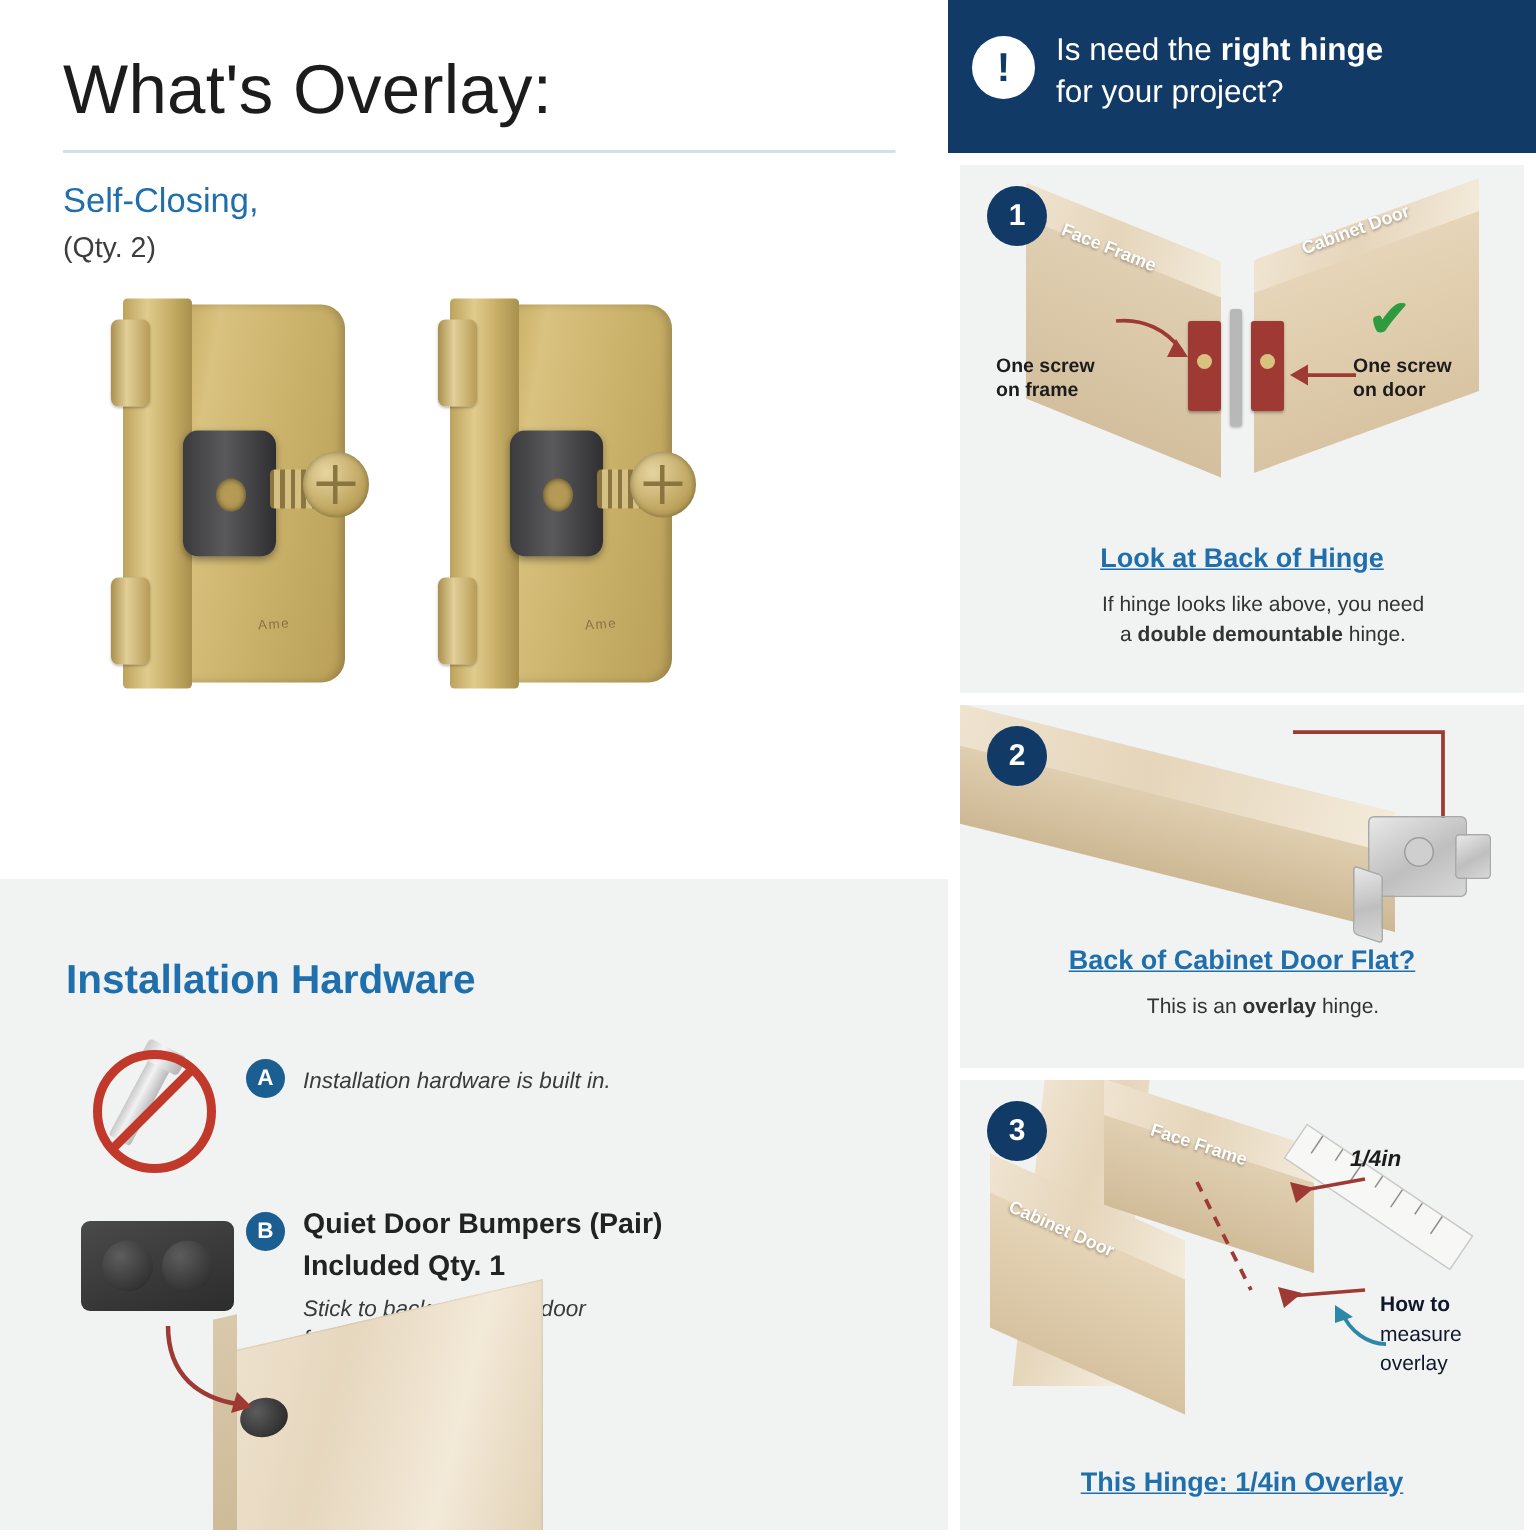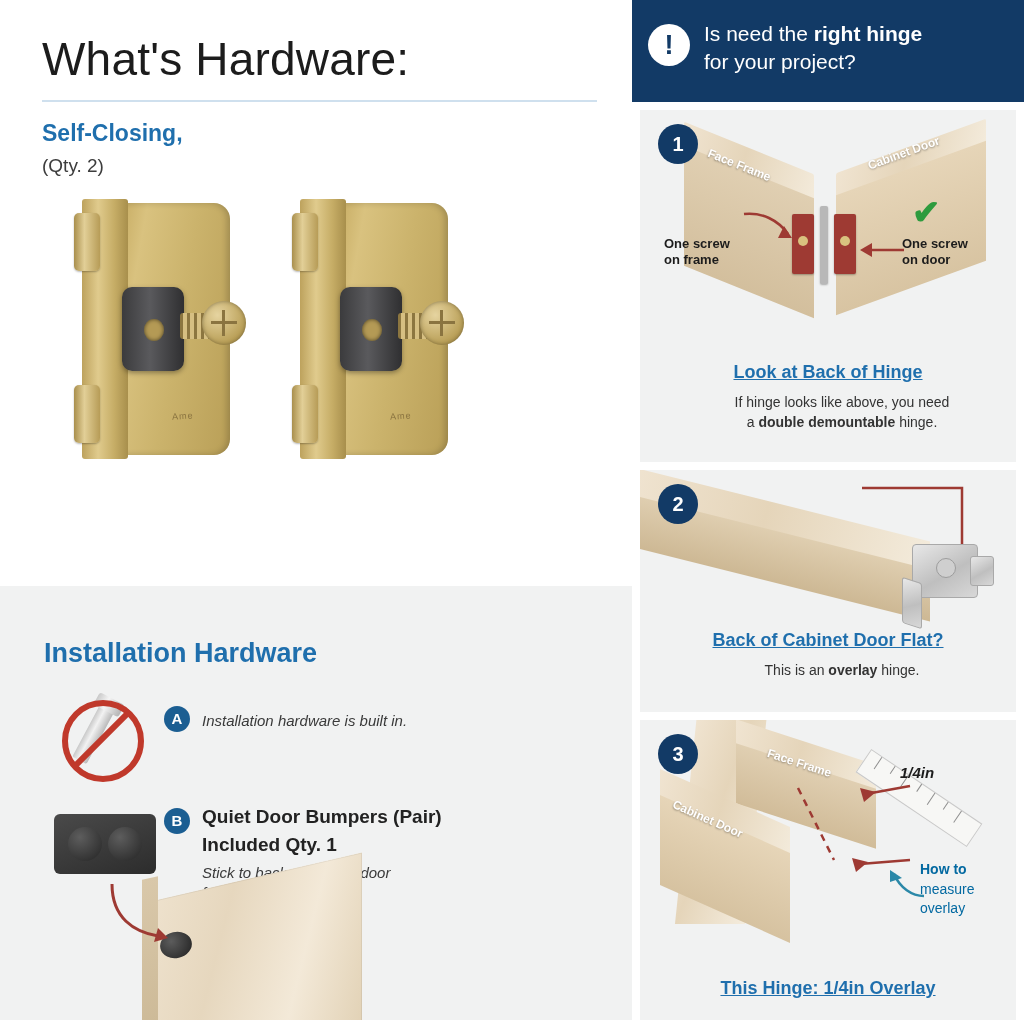--- a/index.html
+++ b/index.html
@@ -14,21 +14,21 @@
 
   
   .left{position:absolute;left:0;top:0;width:632px;height:1024px;background:#ffffff;}
   .left-pad{padding:26px 34px 0 42px;}
   .title{
     font-size:46px;font-weight:400;color:#1c1c1c;letter-spacing:.2px;
     margin:6px 0 14px 0;
   }
   .rule{height:2px;background:#cfe0ee;margin:6px 0 16px 0;width:555px;}
   .subtitle{
-    font-size:23px;font-weight:bold;color:#1f6fad;line-height:1.35;
+    font-size:23px;font-weight:normal;color:#1f6fad;line-height:1.35;
     margin:0 0 2px 0;
   }
   .qty{font-size:19px;color:#3d3d3d;margin-top:6px;}
 
   
   .hinges{position:relative;margin-top:22px;height:290px;}
   .hinge{position:absolute;top:0;width:190px;height:260px;}
   .hinge.h1{left:10px;}
   .hinge.h2{left:228px;}
 
@@ -207,32 +207,32 @@
   .metal{
     position:absolute;background:linear-gradient(150deg,#e8e8e8,#bfbfbf 55%,#d8d8d8);
     border:1px solid #a9a9a9;border-radius:3px;
   }
   .ruler{
     position:absolute;background:#f7f7f5;border:1px solid #c9c9c9;
   }
   .tick{position:absolute;width:1px;background:#8d8d8d;}
 
   .dim-lbl{position:absolute;font-size:15px;font-weight:bold;color:#1c1c1c;}
-  .how-lbl{position:absolute;font-size:14px;color:#0369a1;line-height:1.4;}
+  .how-lbl{position:absolute;font-size:14px;color:#0f172a;line-height:1.4;}
   .how-lbl b{font-weight:bold;}
   .footer-bar{position:absolute;left:0;bottom:0;width:1024px;height:4px;background:#ffffff;}
 </style>
 </head>
 <body>
 
 <div class="page">
 
   <div class="left">
     <div class="left-pad">
-      <div class="title">What's Hardware:</div>
+      <div class="title">What's Overlay:</div>
       <div class="rule"></div>
       <div class="subtitle">Self-Closing,</div>
       <div class="qty">(Qty. 2)</div>
 
       <div class="hinges">
 
         <div class="hinge h1">
           <div class="leaf-back"></div>
           <div class="leaf-notch"></div>
           <div class="leaf-front"></div>

